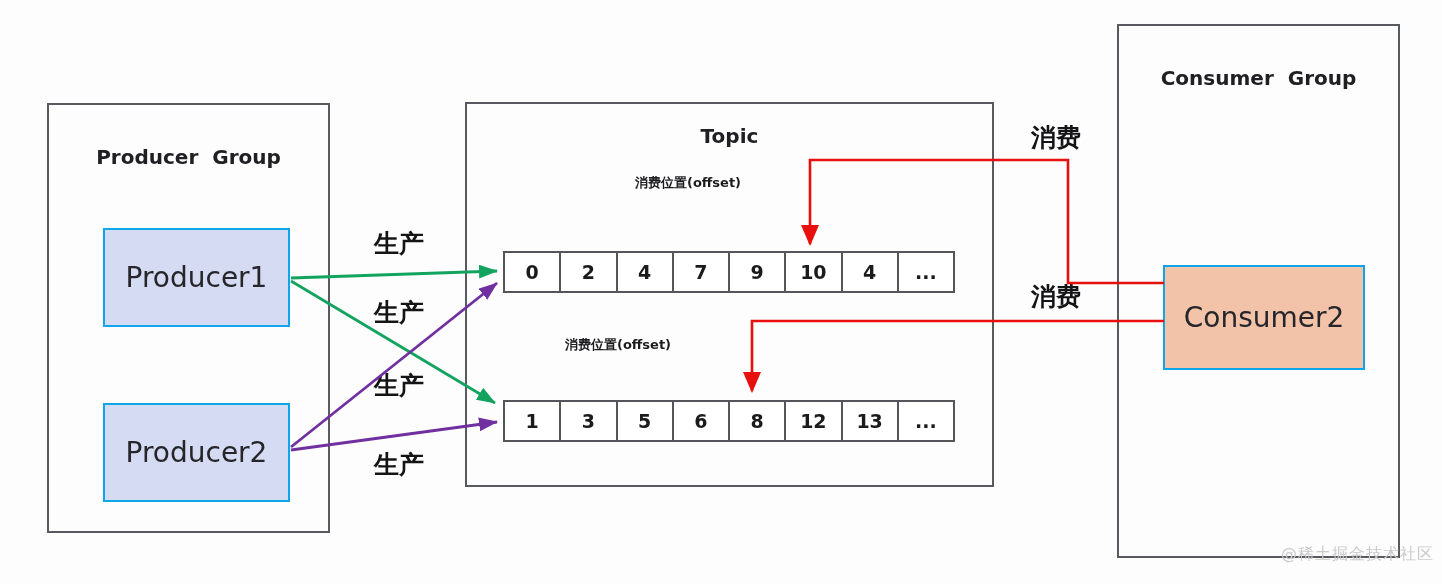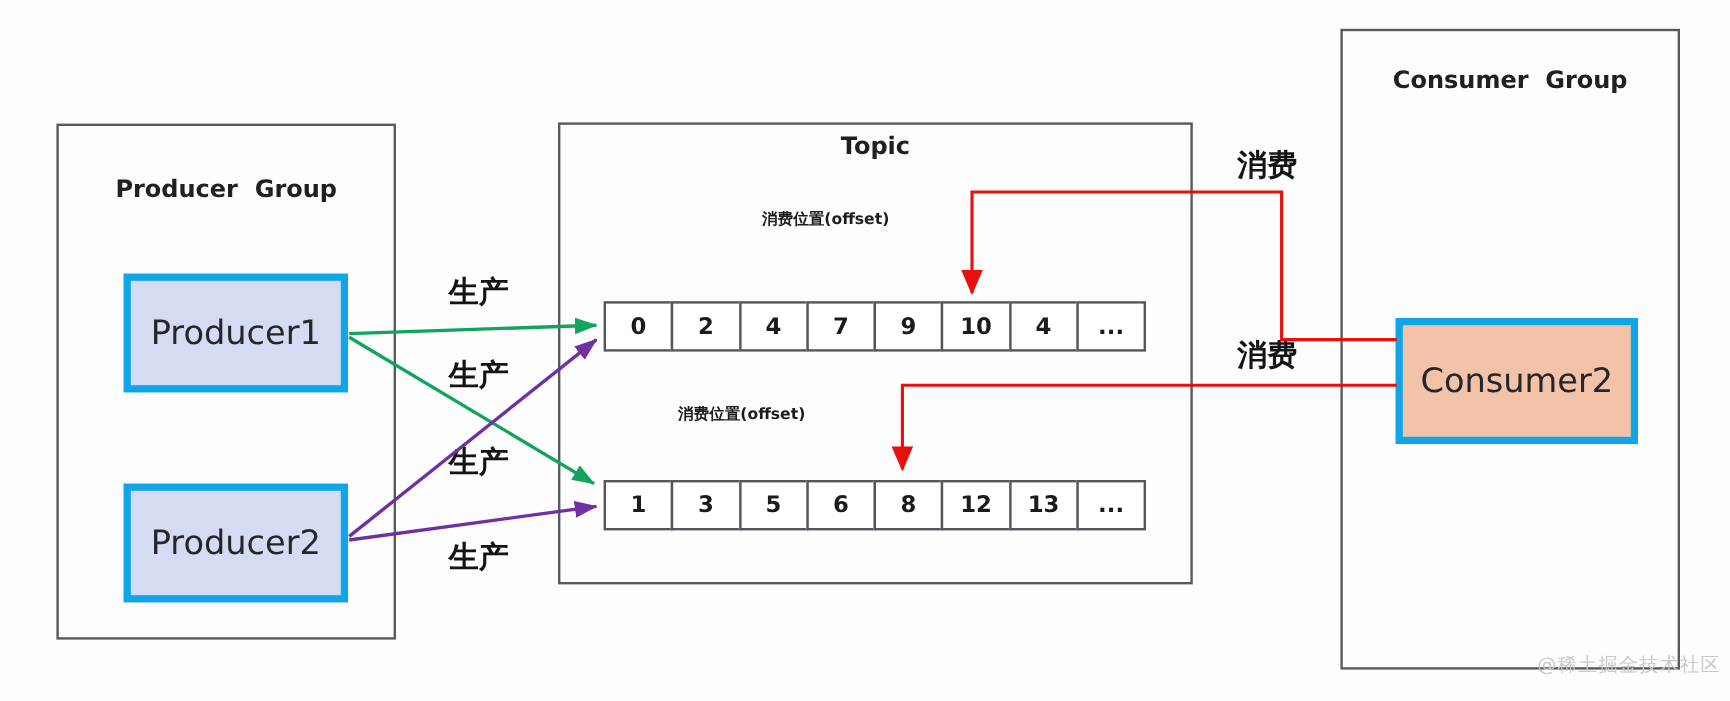--- a/index.html
+++ b/index.html
@@ -11,26 +11,26 @@
   }
   .groupbox{
     position:absolute;border:2px solid #595a60;background:transparent;box-sizing:border-box;
   }
   .group-title{
     text-align:center;font-size:20px;font-weight:bold;word-spacing:7px;color:#202024;
   }
   #producer-group{left:47px;top:103px;width:283px;height:430px;}
   #producer-group .group-title{padding-top:40px;}
   #consumer-group{left:1117px;top:24px;width:283px;height:534px;}
-  #consumer-group .group-title{padding-top:28px;}
+  #consumer-group .group-title{padding-top:40px;}
   #topic-box{left:465px;top:102px;width:529px;height:385px;}
-  #topic-box .group-title{padding-top:5px;word-spacing:normal;}
+  #topic-box .group-title{padding-top:20px;word-spacing:normal;}
   .node{
     position:absolute;display:flex;align-items:center;justify-content:center;
-    border:6px solid #0ea5e9;box-sizing:border-box;font-size:28px;color:#26262a;
+    border:2px solid #0ea5e9;box-sizing:border-box;font-size:28px;color:#26262a;
   }
   .producer-node{background:#d5dbf2;}
   .consumer-node{background:#f2c3a9;}
   #producer1{left:103px;top:228px;width:187px;height:99px;}
   #producer2{left:103px;top:403px;width:187px;height:99px;}
   #consumer2{left:1163px;top:265px;width:202px;height:105px;}
   .offset-label{
     position:absolute;width:240px;text-align:center;
     font-size:13px;font-weight:bold;color:#1c1c1f;
   }

